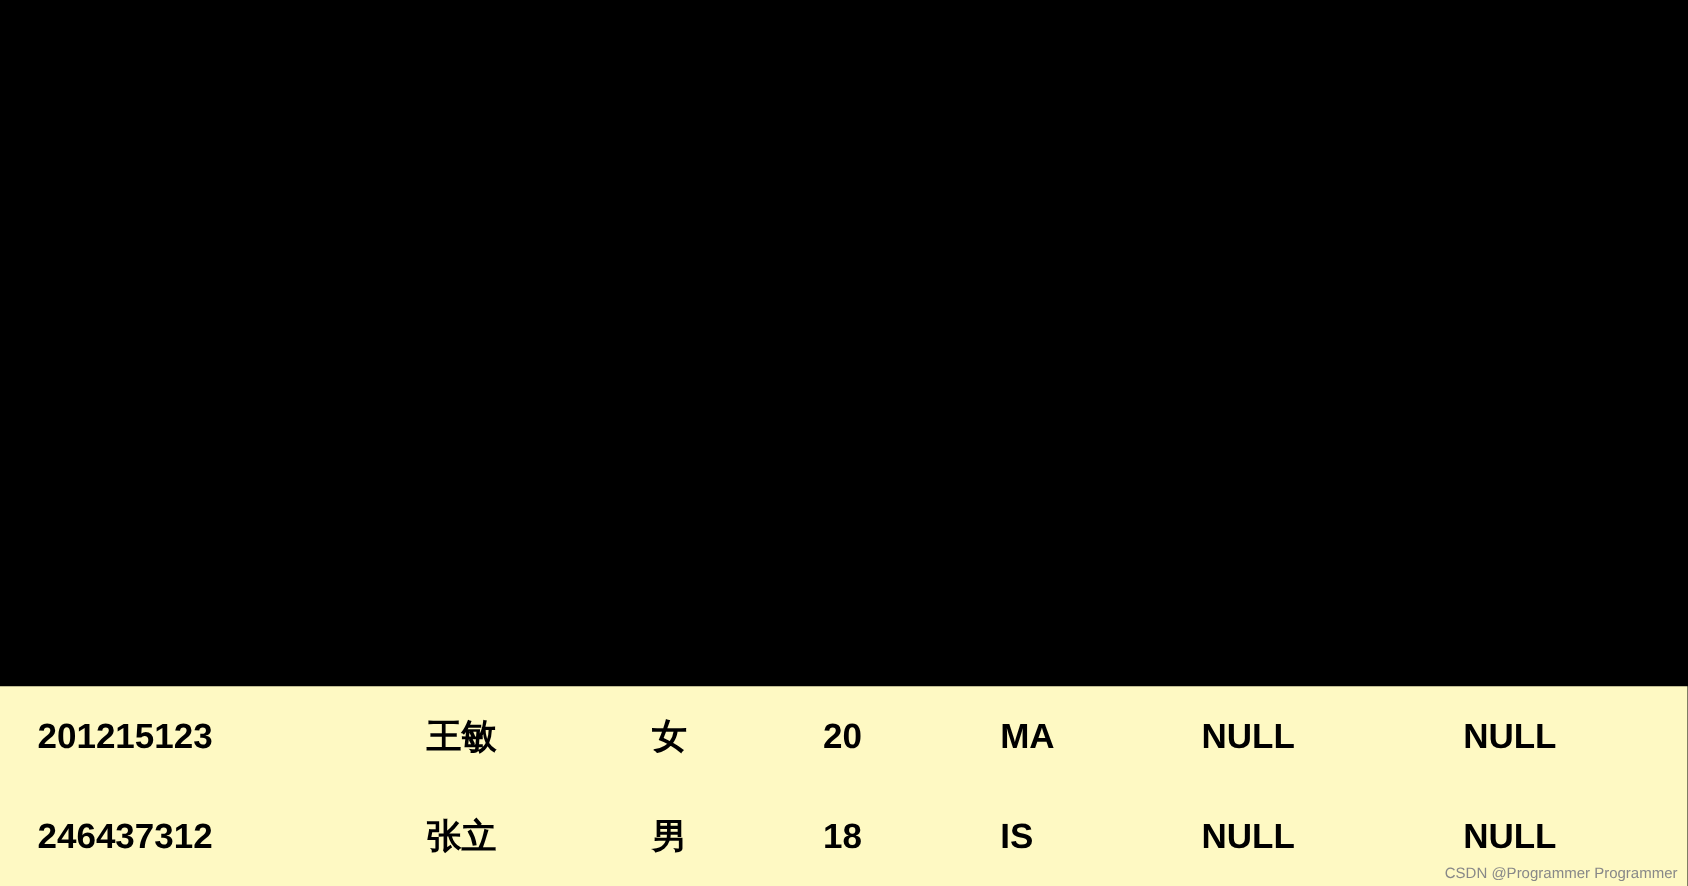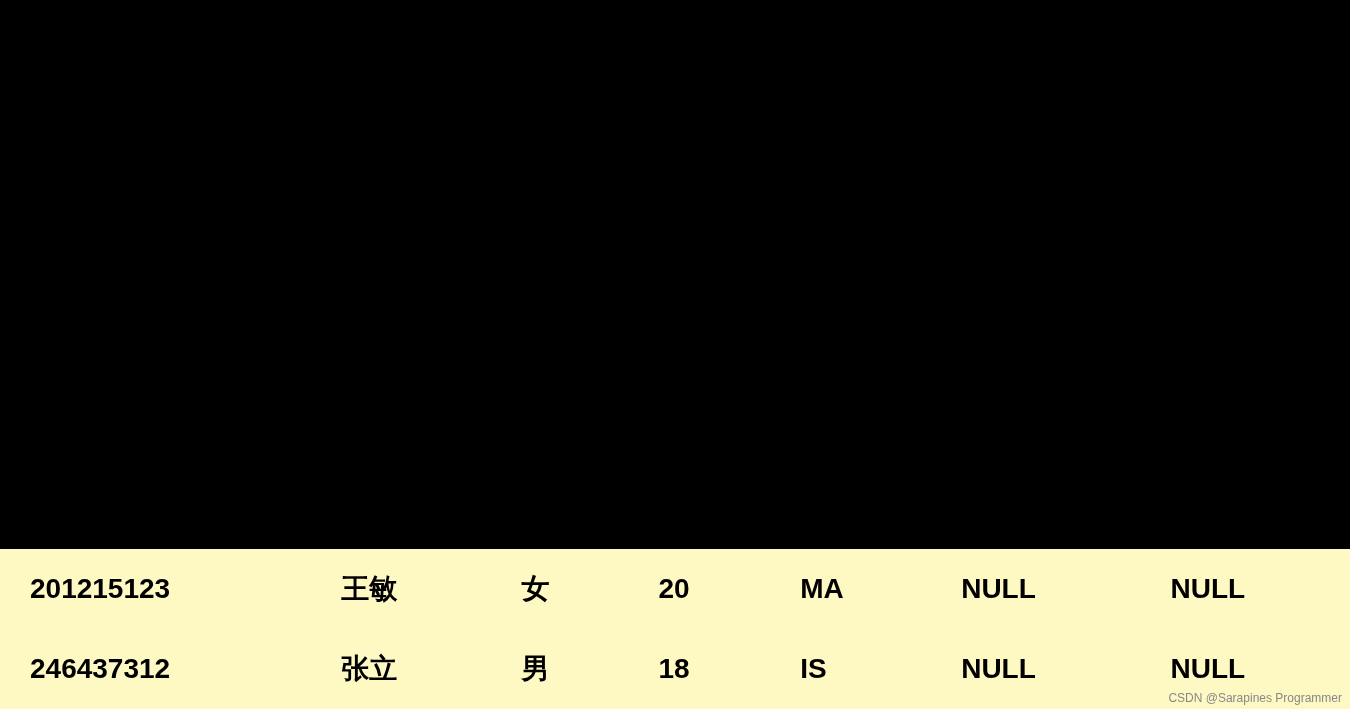--- a/index.html
+++ b/index.html
@@ -81,14 +81,14 @@
             <td>张立</td>
             <td>男</td>
             <td>18</td>
             <td>IS</td>
             <td>NULL</td>
             <td>NULL</td>
           </tr>
         </tbody>
     </table>
   </div>
-  <div class="watermark">CSDN @Sarapines Programmer</div>
+  <div class="watermark">CSDN @Programmer Programmer</div>
 </div>
 
 </body></html>

